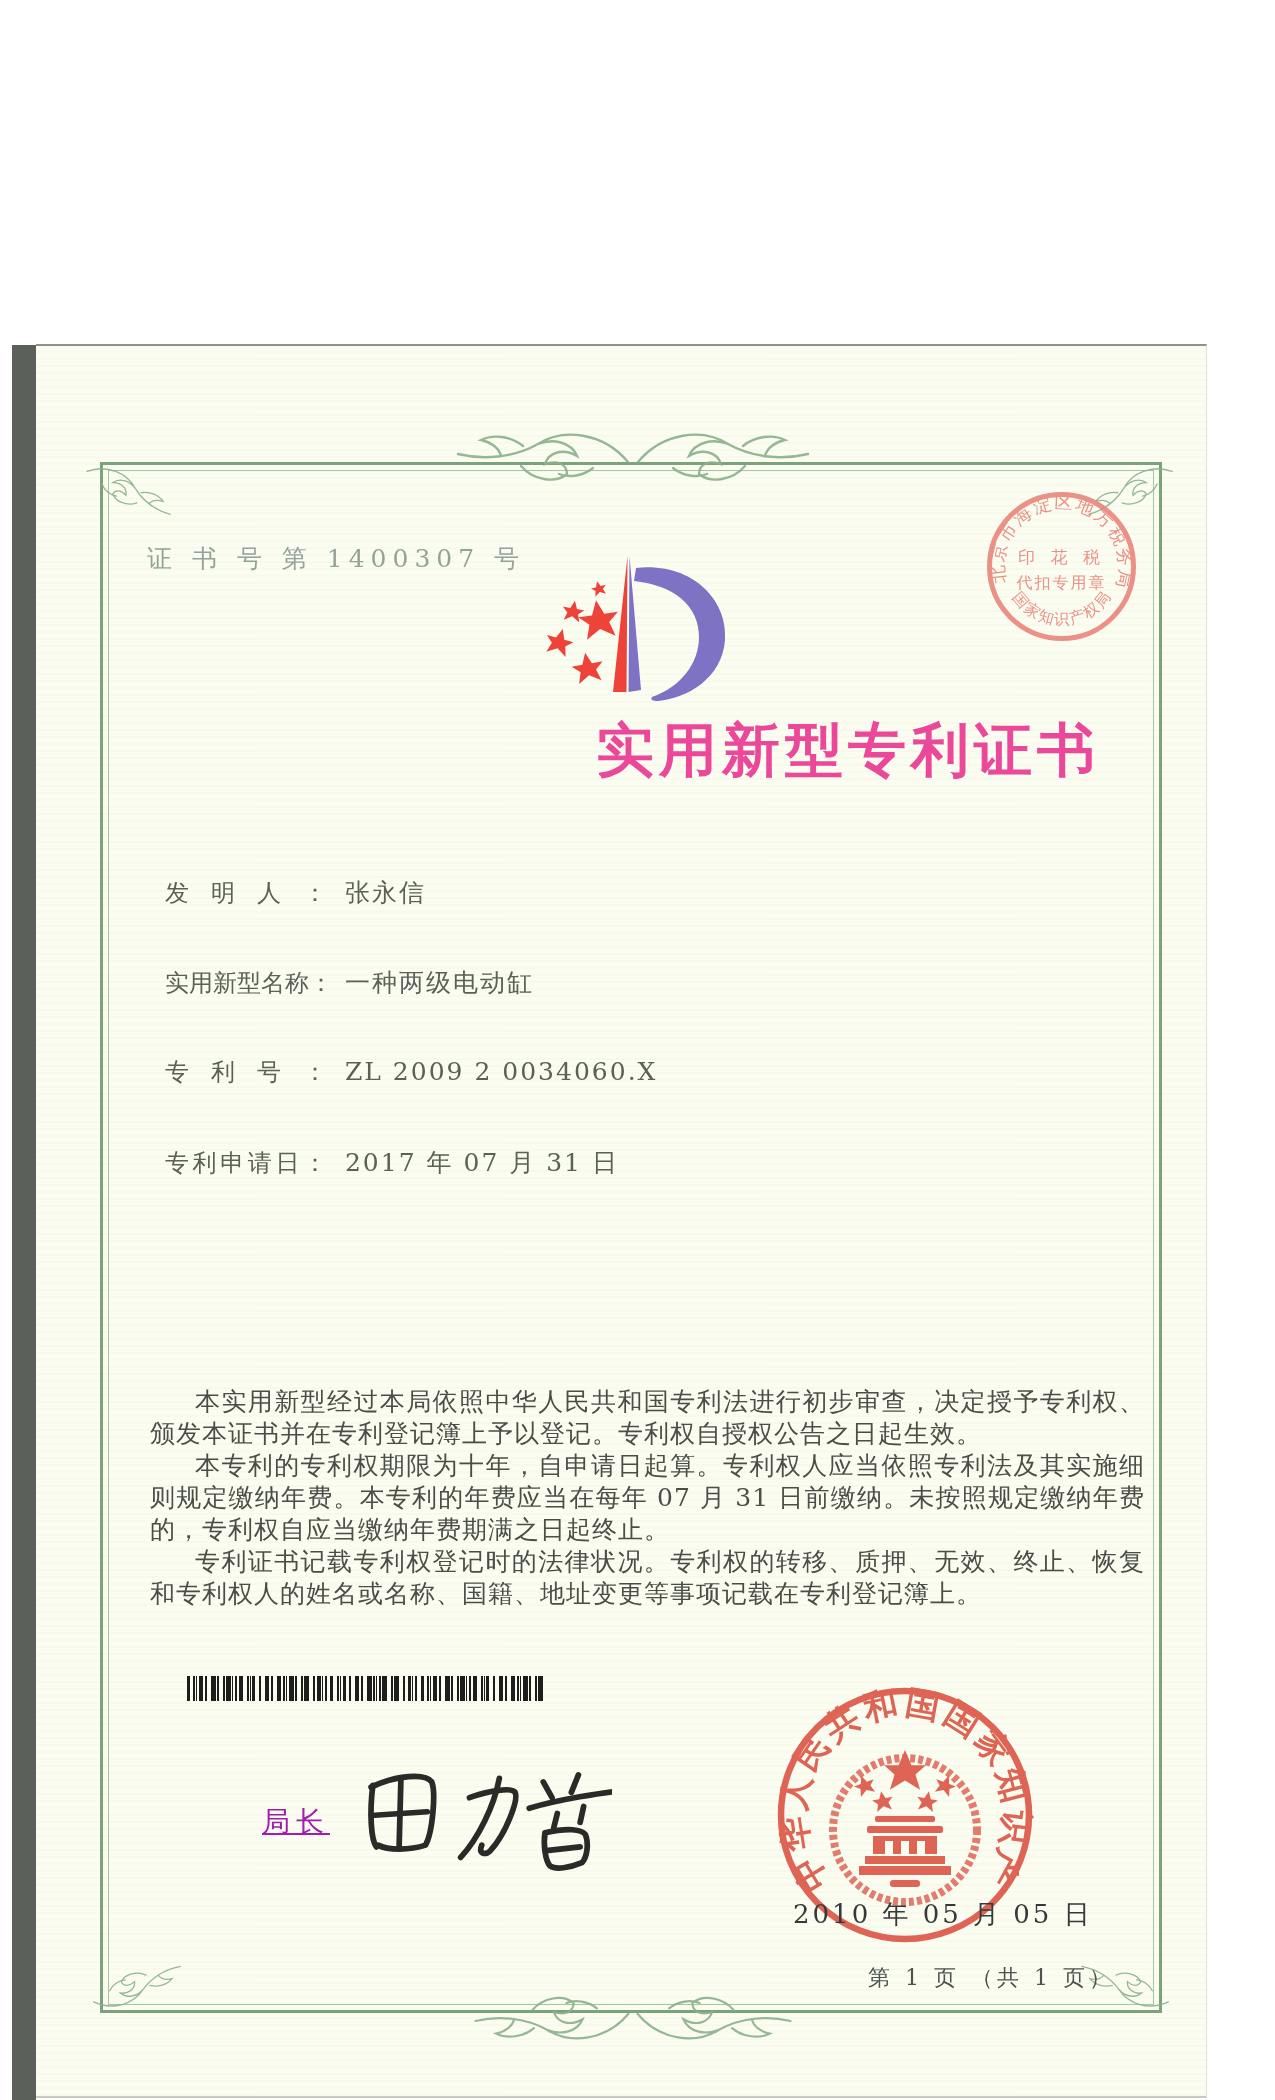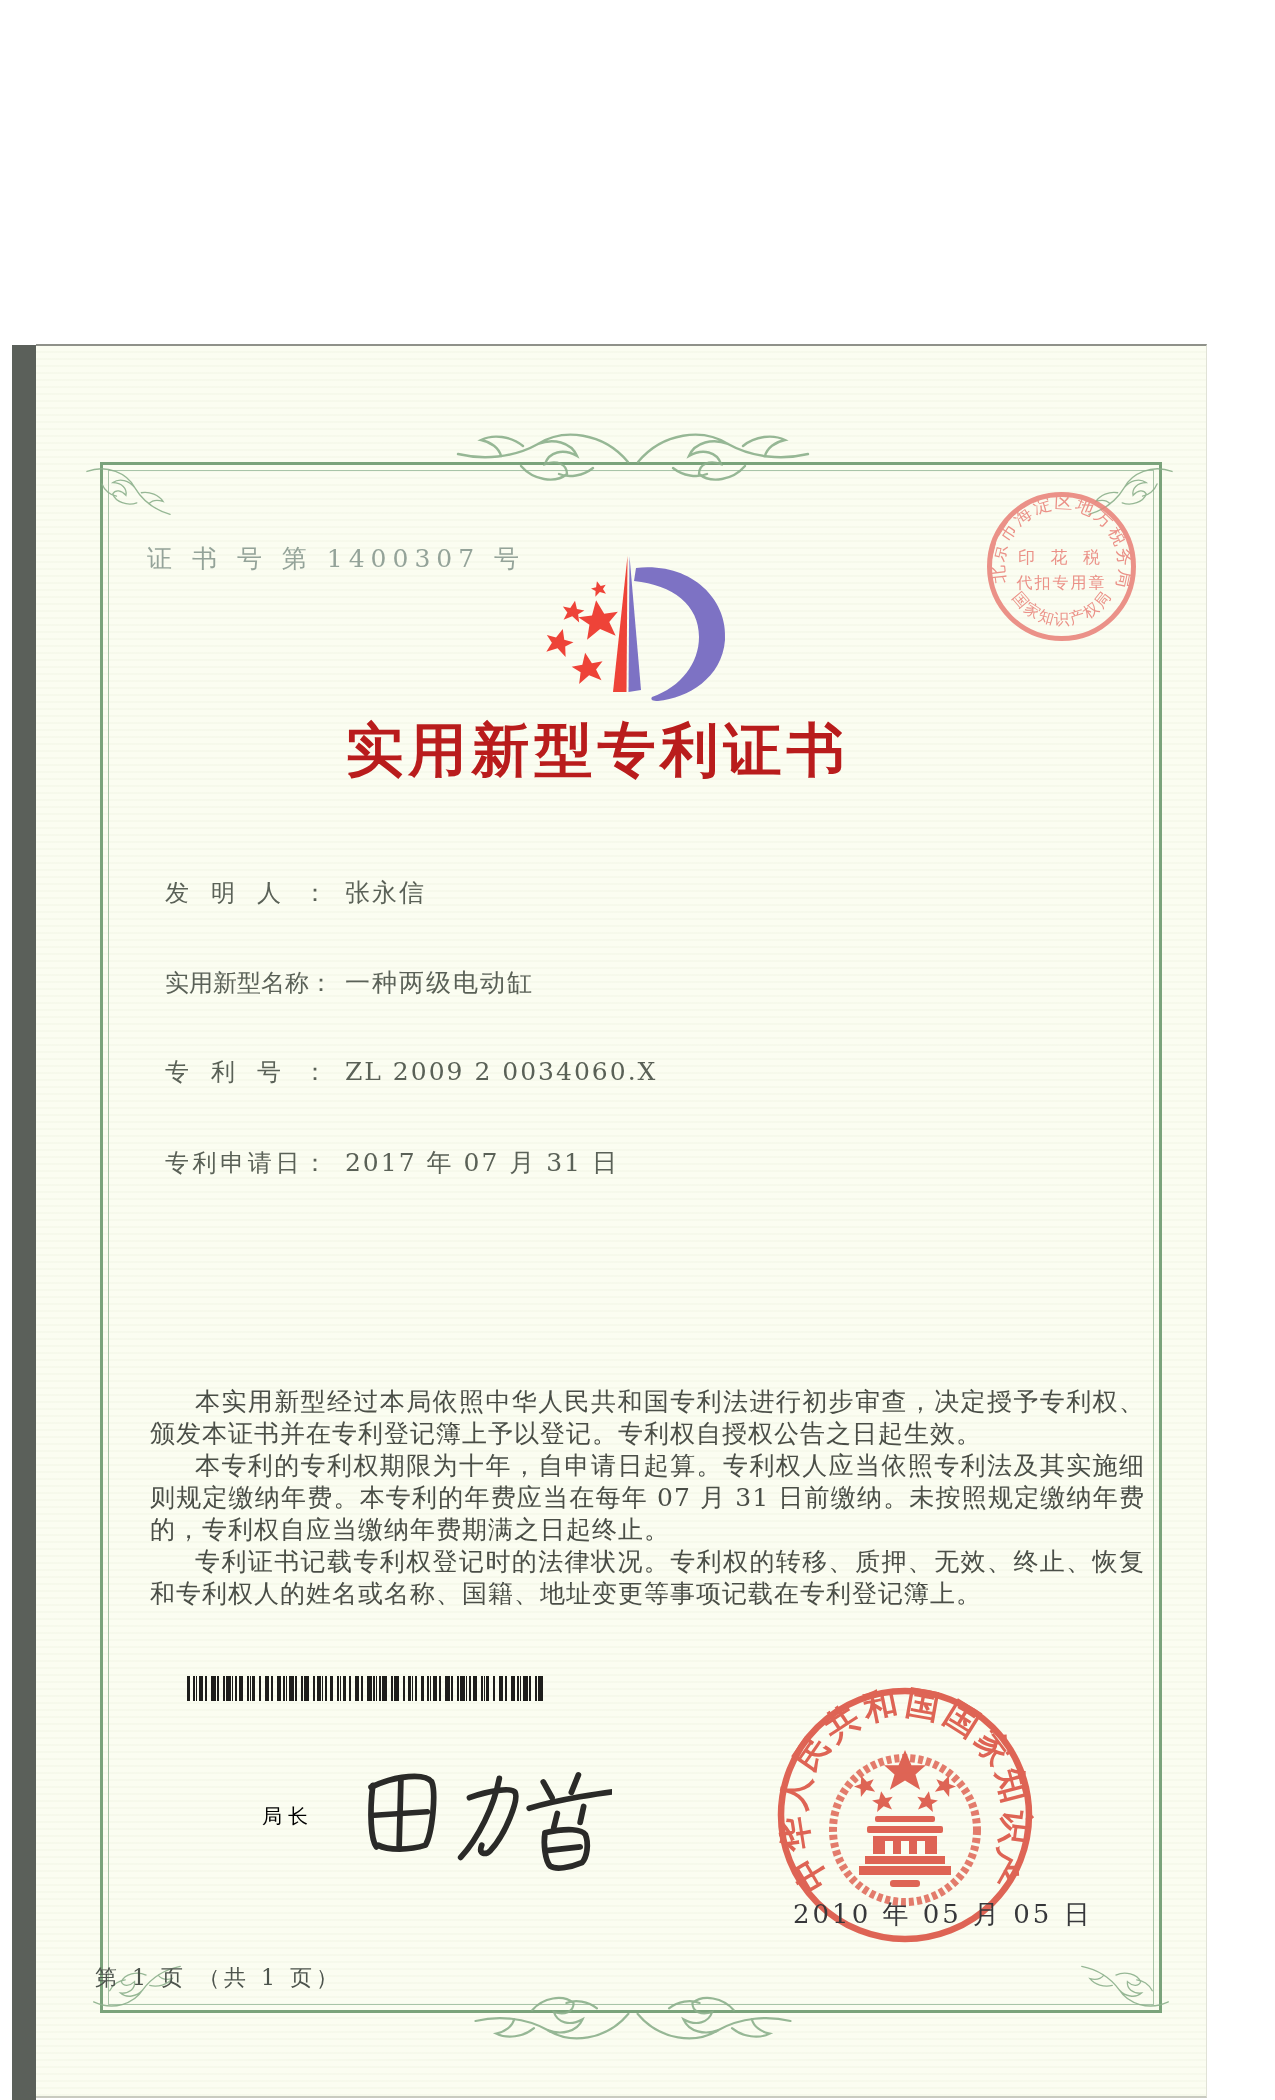--- a/index.html
+++ b/index.html
@@ -26,22 +26,22 @@
     position:absolute;left:5px;top:5px;right:5px;bottom:5px;
     border:1px solid #a8c4a8;
   }
   .decor-layer{left:0;top:0;width:1275px;height:2100px;pointer-events:none;}
 
   .cert-number{
     left:147px;top:542px;font-size:25px;letter-spacing:6px;color:#94a399;
   }
   .logo-svg{left:540px;top:540px;}
   .cert-title{
-    left:95px;top:712px;width:1005px;text-align:center;
-    font-size:58px;font-weight:700;letter-spacing:5px;color:#b91c1c;
+    left:95px;top:712px;width:1005px;text-align:right;
+    font-size:58px;font-weight:700;letter-spacing:5px;color:#ec4899;
   }
   .fields{left:165px;top:876px;width:900px;color:#5a6157;}
   .field{height:90px;font-size:25px;white-space:nowrap;}
   .field .flabel{
     display:inline-block;width:162px;text-align-last:justify;text-align:justify;
     font-size:24px;vertical-align:baseline;
   }
   .field .fvalue{margin-left:10px;letter-spacing:2px;}
   .paras{
     left:150px;top:1386px;width:995px;
@@ -49,29 +49,29 @@
     text-align:justify;
   }
   .paras p{margin:0;text-indent:1.8em;}
   .barcode{
     left:187px;top:1676px;width:360px;height:25px;
     background:
       repeating-linear-gradient(90deg,#1d1d1b 0 2px,rgba(0,0,0,0) 2px 6px),
       repeating-linear-gradient(90deg,#1d1d1b 0 3px,rgba(0,0,0,0) 3px 13px),
       repeating-linear-gradient(90deg,#1d1d1b 0 1px,rgba(0,0,0,0) 1px 9px);
   }
-  .director-label{left:262px;top:1803px;font-size:20px;color:#000000;letter-spacing:6px;}
+  .director-label{left:262px;top:1803px;font-size:28px;color:#a21caf;letter-spacing:6px;text-decoration:underline;}
   .signature-svg{left:348px;top:1752px;}
   .seal-svg{left:770px;top:1680px;}
   .seal-date{
     left:793px;top:1897px;font-size:26px;letter-spacing:3px;color:#37383b;z-index:5;
   }
   .stamp-svg{left:984px;top:489px;}
   .footer-page{
-    left:95px;top:1963px;width:1020px;text-align:left;
+    left:95px;top:1963px;width:1020px;text-align:right;
     font-size:22px;letter-spacing:4px;color:#4d544d;
   }
 </style>
 </head>
 <body>
 
 <div class="abs page-edge-band"></div>
 <div class="abs paper"></div>
 
 <div class="abs frame">

